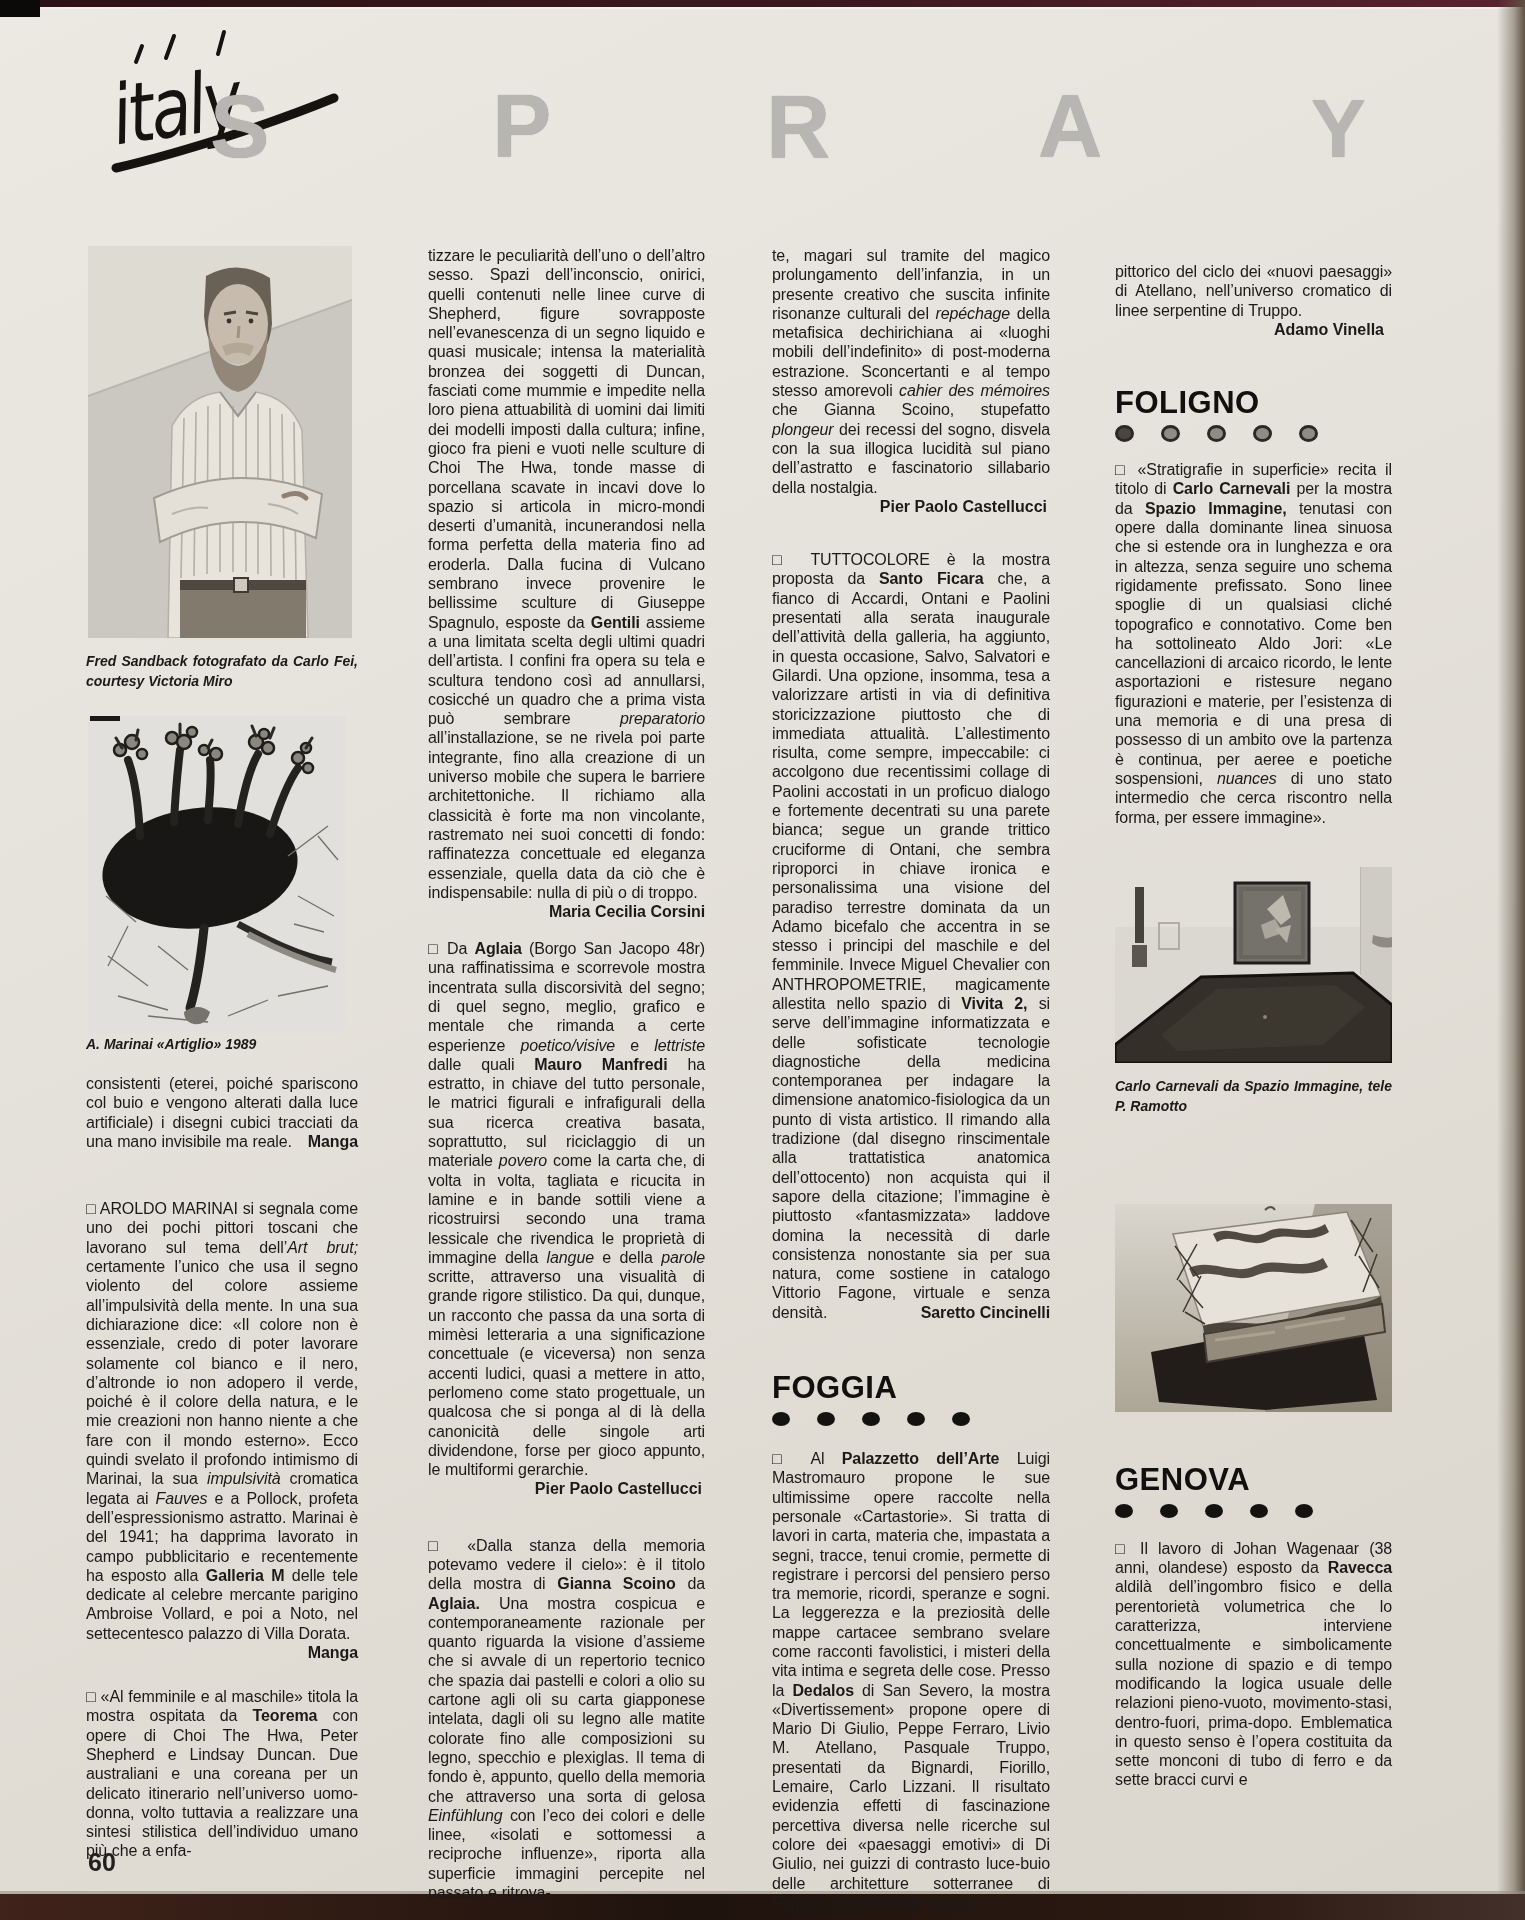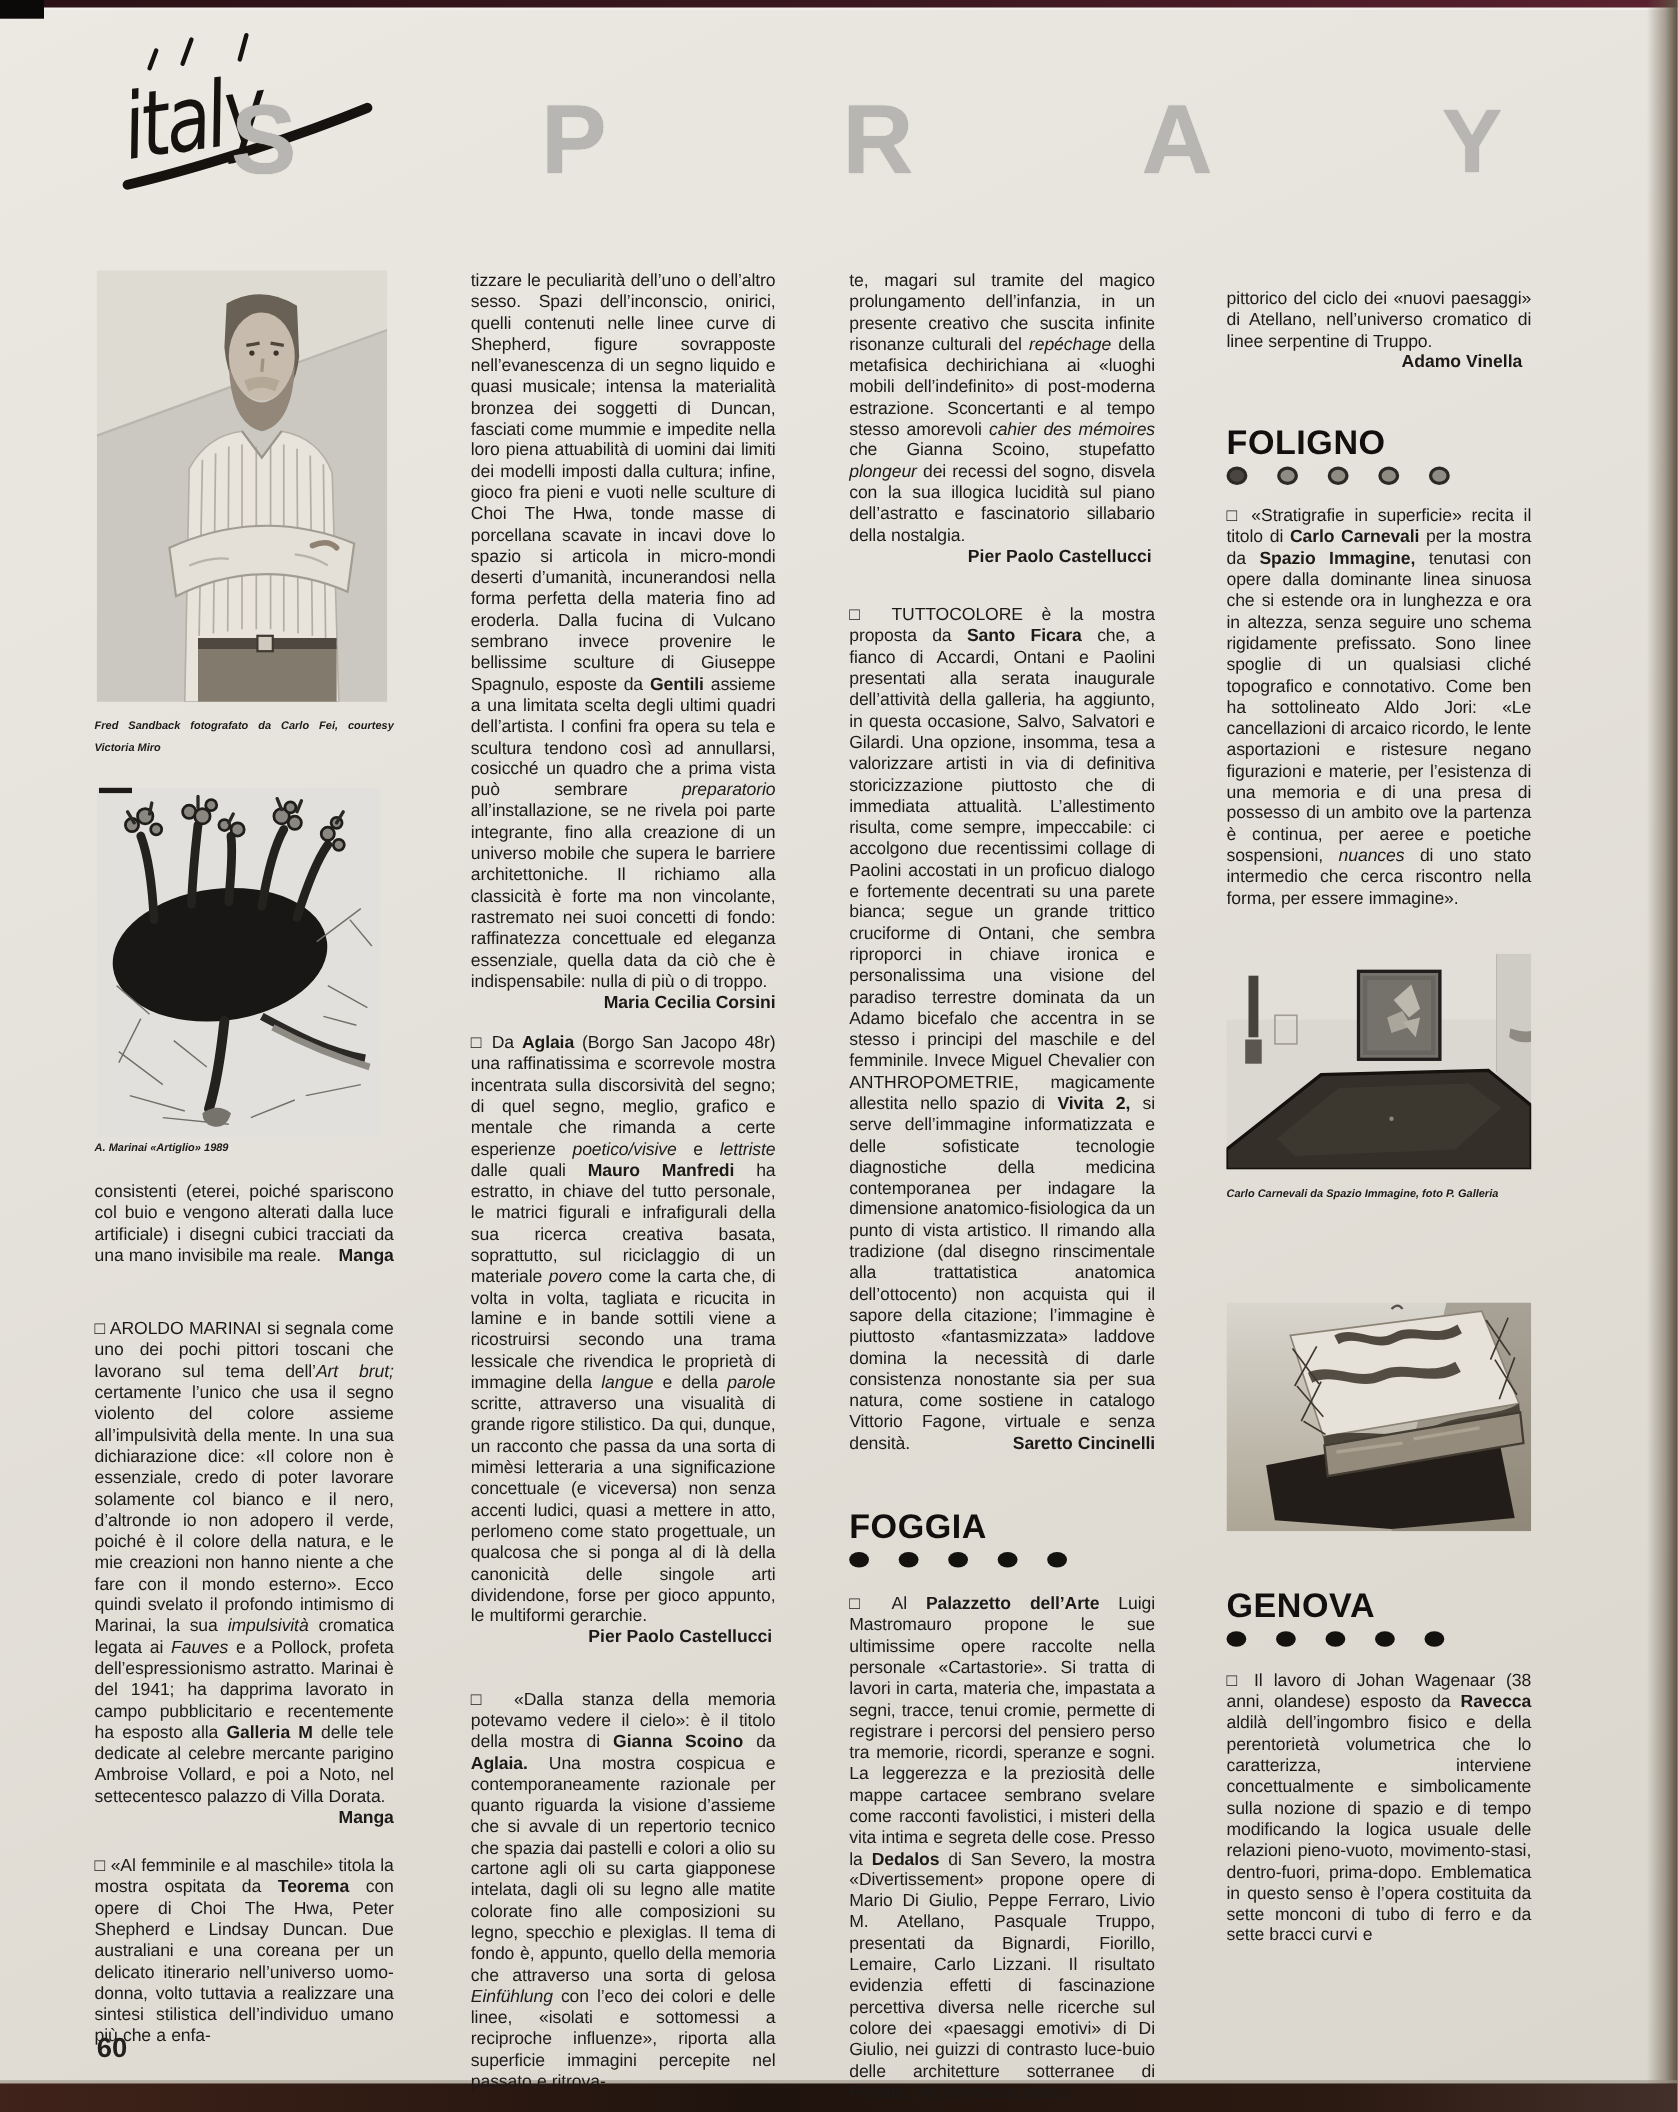--- a/index.html
+++ b/index.html
@@ -28,21 +28,21 @@
   #col2{left:428px;width:277px;}
   #col3{left:772px;width:278px;}
   #col4{left:1115px;width:277px;}
 
   .body{font-size:16px;line-height:19.3px;text-align:justify;letter-spacing:-0.1px;
         word-spacing:.4px;hyphens:auto;-webkit-hyphens:auto;}
   .body .b{font-weight:bold;}
   .body .i{font-style:italic;}
   .body .sigb{font-weight:bold;float:right;}
   .sig-line{font-weight:bold;font-size:16px;line-height:19.3px;text-align:right;padding-right:3px;}
-  .caption{font-style:italic;font-weight:600;font-size:10px;line-height:20px;text-align:justify;}
+  .caption{font-style:italic;font-weight:600;font-size:14px;line-height:20px;text-align:justify;}
   .heading{font-weight:bold;font-size:31px;line-height:32px;letter-spacing:.5px;color:#12100e;}
   .dots{margin-top:5px;height:20px;}
   .dot{display:inline-block;width:18px;height:14px;border-radius:50%;background:#14120f;margin-right:27px;vertical-align:middle;}
   .dots.rings .dot{width:13px;height:11px;background:#8f8c84;border:3px solid #2c2925;}
   .dots.rings .dot:first-child{background:#4a463f;}
 
   .ph{line-height:0;}
   .page-number{position:absolute;left:88px;top:1848px;font-size:25px;color:#22201d;font-weight:bold;}
 </style>
 </head>
@@ -173,21 +173,21 @@
         <polygon points="146,58 160,52 168,66 150,72" fill="#aaa69c"></polygon>
         <polygon points="160,62 176,58 172,76" fill="#b4b0a6"></polygon>
         <rect x="20" y="20" width="9" height="56" fill="#46433d"></rect>
         <rect x="17" y="78" width="15" height="22" fill="#5b5750"></rect>
         <rect x="44" y="56" width="20" height="26" fill="none" stroke="#a29e95" stroke-width="1.5"></rect>
         <polygon points="0,196 0,178 86,110 238,106 277,138 277,196" fill="#343029" stroke="#15110d" stroke-width="3"></polygon>
         <polygon points="46,168 102,122 220,118 250,140 208,178 62,184" fill="#3e3931" opacity="0.85"></polygon>
         <circle cx="150" cy="150" r="2" fill="#8b857a"></circle>
       </svg>
     </div>
-    <div class="caption" style="margin-top:13px">Carlo Carnevali da Spazio Immagine, foto P. Galleria</div>
+    <div class="caption" style="margin-top:13px">Carlo Carnevali da Spazio Immagine, tele P. Ramotto</div>
     <div class="ph" style="margin-top:88px">
       <svg width="277" height="208" viewBox="0 0 277 208">
         <defs>
           <linearGradient id="sg1" x1="0" y1="0" x2="0" y2="1">
             <stop offset="0" stop-color="#d9d6ce"></stop>
               <stop offset="1" stop-color="#ada696"></stop>
           </linearGradient>
         </defs>
         <rect width="277" height="208" fill="url(#sg1)"></rect>
         <polygon points="200,0 277,0 277,208 150,208" fill="#6c6355" opacity="0.45"></polygon>

